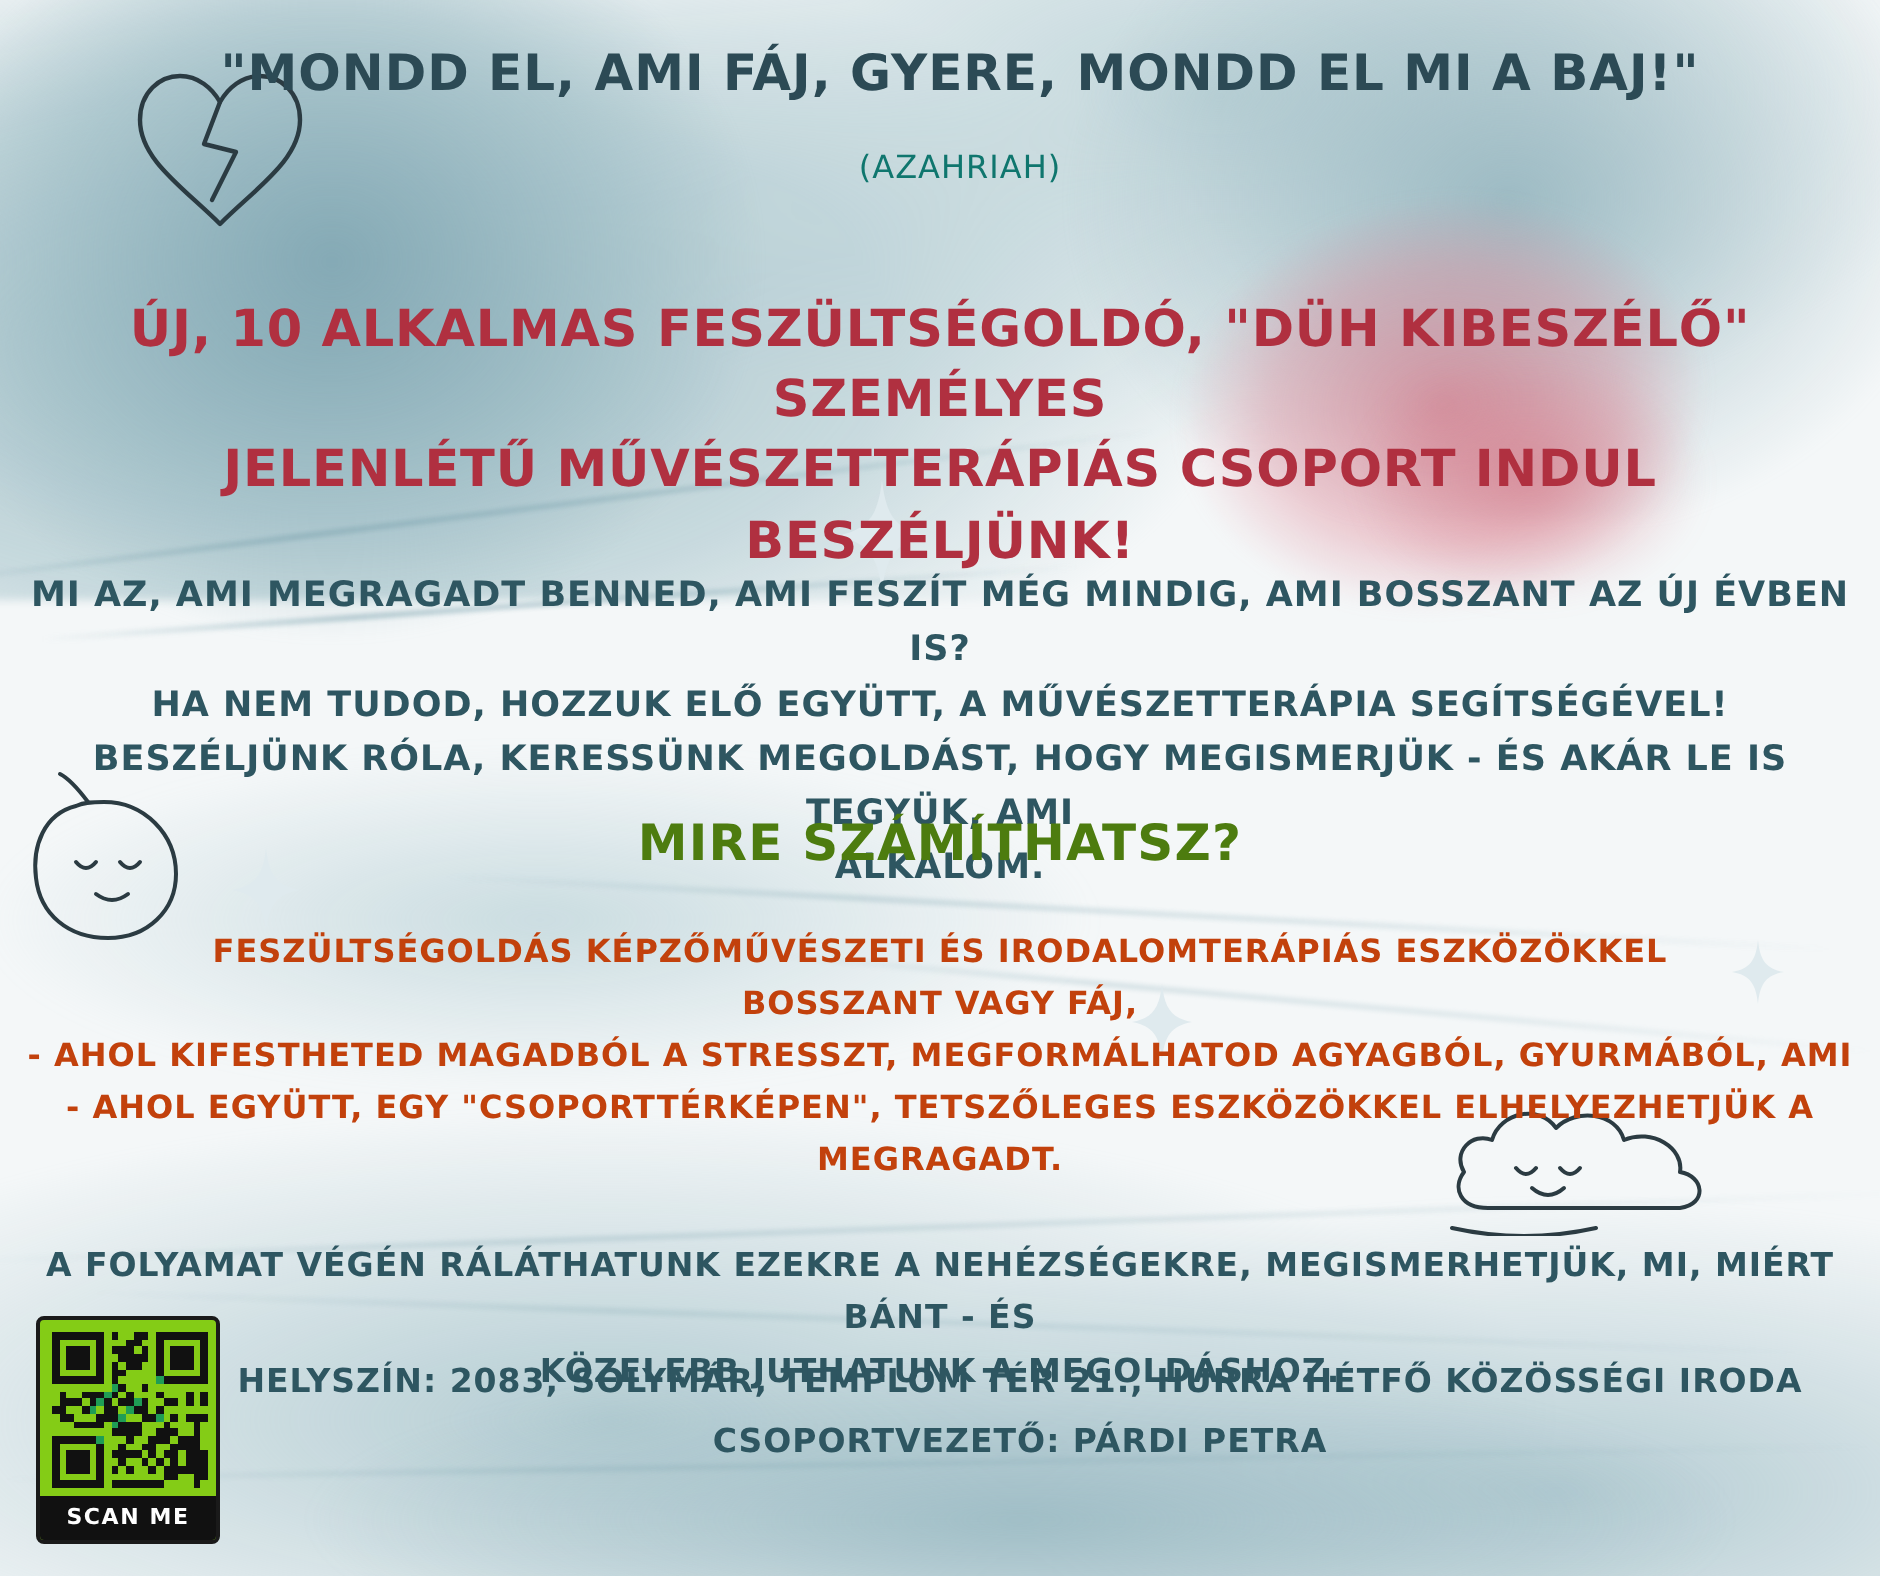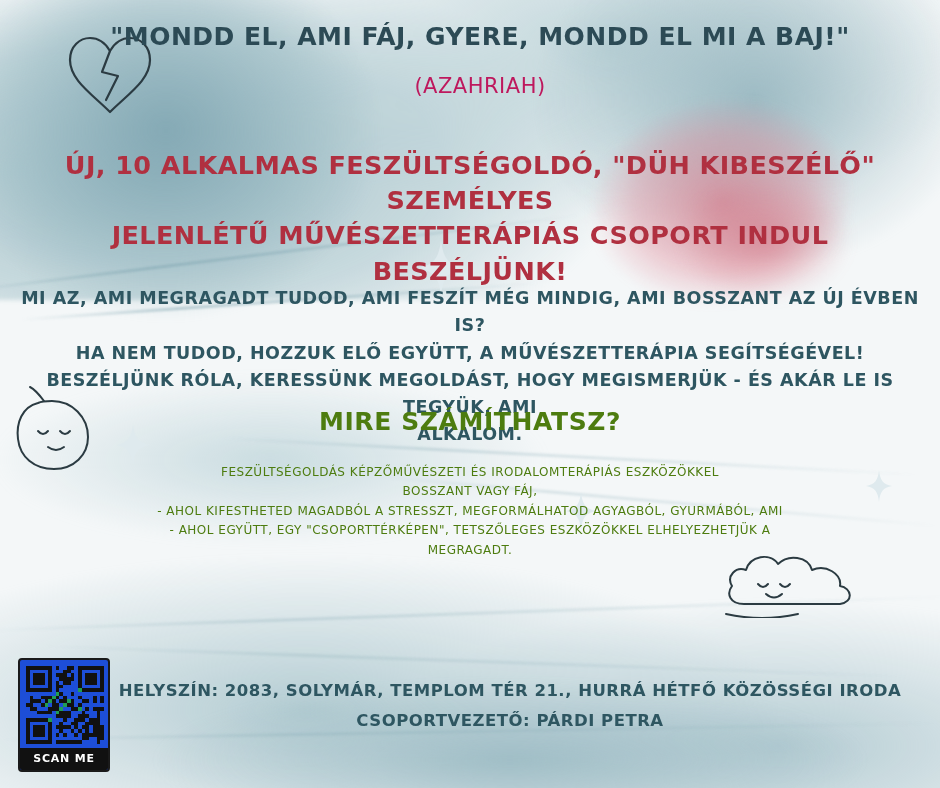--- a/index.html
+++ b/index.html
@@ -103,22 +103,22 @@
     width: 800px;
     font-size: 25px;
     font-weight: bold;
     color: #2c4a55;
     line-height: 1.2;
   }
   .quote-author {
     left: 80px;
     top: 74px;
     width: 800px;
-    font-size: 21px;
-    color: #be185d;
+    font-size: 16px;
+    color: #0f766e;
     font-weight: normal;
   }
   .headline {
     left: 20px;
     top: 148px;
     width: 900px;
     font-size: 25.5px;
     font-weight: bold;
     color: #b03040;
     line-height: 1.38;
@@ -139,23 +139,23 @@
     width: 700px;
     font-size: 25px;
     font-weight: bold;
     color: #4d7c0f;
     letter-spacing: 0.6px;
   }
   .body2 {
     left: 10px;
     top: 463px;
     width: 920px;
-    font-size: 12px;
-    font-weight: normal;
-    color: #4d7c0f;
+    font-size: 16px;
+    font-weight: bold;
+    color: #c2410c;
     line-height: 1.62;
   }
   .body3 {
     left: 10px;
     top: 620px;
     width: 920px;
     font-size: 16.5px;
     font-weight: bold;
     color: #2e5661;
     line-height: 1.6;
@@ -181,21 +181,21 @@
 
   
   .doodle { position: absolute; pointer-events: none; }
 
   
   .qr-box {
     position: absolute;
     left: 18px;
     bottom: 16px;
     width: 92px;
-    background: #1d4ed8;
+    background: #84cc16;
     border: 2px solid #1a1a1a;
     border-radius: 4px;
     padding: 6px 6px 0 6px;
     box-sizing: border-box;
   }
   .qr-grid {
     width: 78px;
     height: 78px;
     display: grid;
     grid-template-columns: repeat(21, 1fr);
@@ -290,36 +290,40 @@
 
   <div class="txt quote">"MONDD EL, AMI FÁJ, GYERE, MONDD EL MI A BAJ!"</div>
   <div class="txt quote-author">(AZAHRIAH)</div>
 
   <div class="txt headline">
     <div>ÚJ, 10 ALKALMAS FESZÜLTSÉGOLDÓ, "DÜH KIBESZÉLŐ" SZEMÉLYES</div>
     <div>JELENLÉTŰ MŰVÉSZETTERÁPIÁS CSOPORT INDUL BESZÉLJÜNK!</div>
   </div>
 
   <div class="txt body1">
-    <div>MI AZ, AMI MEGRAGADT TUDOD, AMI FESZÍT MÉG MINDIG, AMI BOSSZANT AZ ÚJ ÉVBEN IS?</div>
+    <div>MI AZ, AMI MEGRAGADT BENNED, AMI FESZÍT MÉG MINDIG, AMI BOSSZANT AZ ÚJ ÉVBEN IS?</div>
     <div>HA NEM TUDOD, HOZZUK ELŐ EGYÜTT, A MŰVÉSZETTERÁPIA SEGÍTSÉGÉVEL!</div>
     <div>BESZÉLJÜNK RÓLA, KERESSÜNK MEGOLDÁST, HOGY MEGISMERJÜK - ÉS AKÁR LE IS TEGYÜK, AMI</div>
     <div>ALKALOM.</div>
   </div>
 
   <div class="txt subhead">MIRE SZÁMÍTHATSZ?</div>
 
   <div class="txt body2">
     <div>FESZÜLTSÉGOLDÁS KÉPZŐMŰVÉSZETI ÉS IRODALOMTERÁPIÁS ESZKÖZÖKKEL</div>
     <div>BOSSZANT VAGY FÁJ,</div>
     <div>- AHOL KIFESTHETED MAGADBÓL A STRESSZT, MEGFORMÁLHATOD AGYAGBÓL, GYURMÁBÓL, AMI</div>
     <div>- AHOL EGYÜTT, EGY "CSOPORTTÉRKÉPEN", TETSZŐLEGES ESZKÖZÖKKEL ELHELYEZHETJÜK A</div>
     <div>MEGRAGADT.</div>
   </div>
 
+  <div class="txt body3">
+    <div>A FOLYAMAT VÉGÉN RÁLÁTHATUNK EZEKRE A NEHÉZSÉGEKRE, MEGISMERHETJÜK, MI, MIÉRT BÁNT - ÉS</div>
+    <div>KÖZELEBB JUTHATUNK A MEGOLDÁSHOZ.</div>
+  </div>
 
   <div class="txt contact">
     <div>HELYSZÍN: 2083, SOLYMÁR, TEMPLOM TÉR 21., HURRÁ HÉTFŐ KÖZÖSSÉGI IRODA</div>
     <div>CSOPORTVEZETŐ: PÁRDI PETRA</div>
   </div>
 
   <div class="qr-box">
     <div class="qr-grid" id="qr">
         <i class="on"></i>
         <i class="on"></i>

